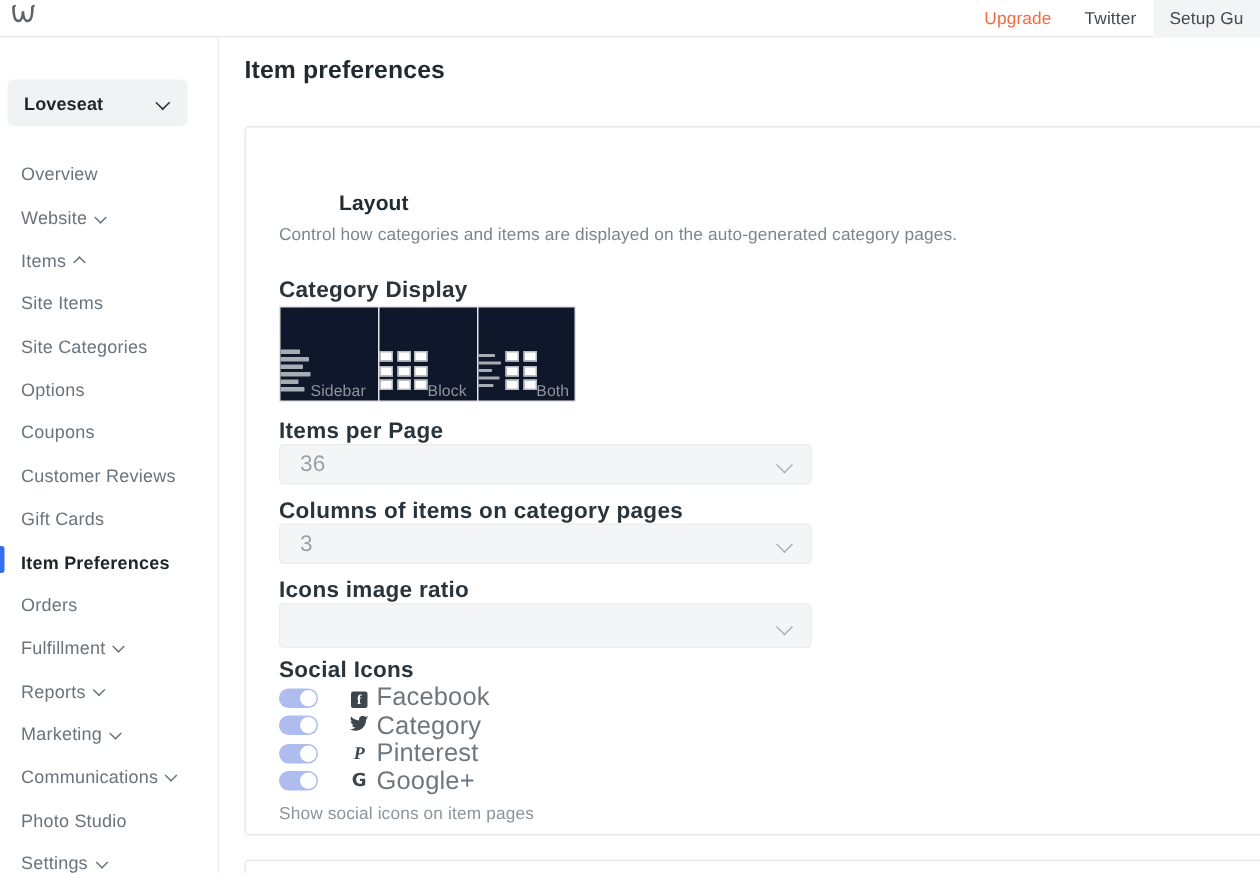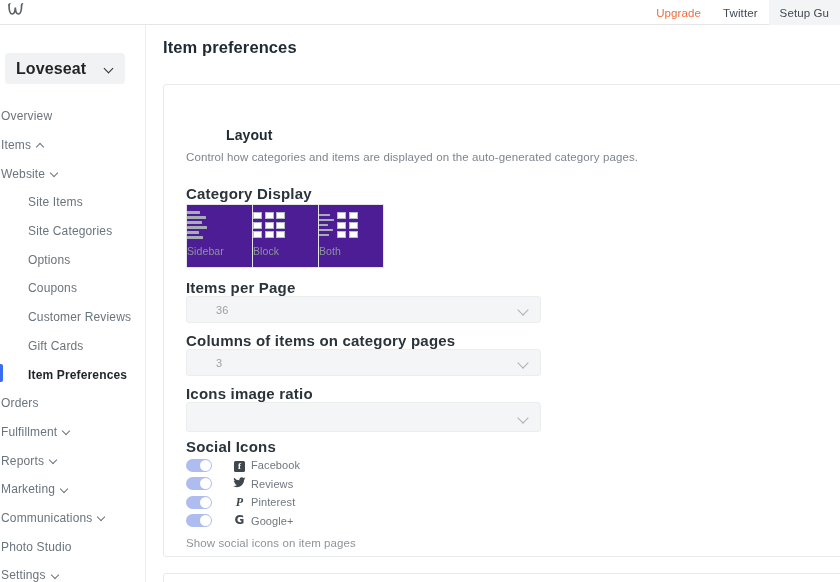--- a/index.html
+++ b/index.html
@@ -40,35 +40,35 @@
   .sidebar {
     position: absolute; left: 0; top: 25px; width: 146px; height: 557px;
     background: #ffffff; border-right: 1px solid #eceded;
   }
   .site-select {
     position: absolute; left: 5px; top: 28px; width: 120px; height: 31px;
     background: #f1f2f3; border-radius: 4px;
     display: flex; align-items: center; justify-content: space-between;
     padding: 0 11px; cursor: pointer;
   }
-  .site-select-label { font-size: 16px; font-weight: bold; color: #1f2427; letter-spacing: .1px; }
+  .site-select-label { font-size: 12px; font-weight: bold; color: #1f2427; letter-spacing: .1px; }
   .chev { width: 9px; height: 9px; position: relative; flex: none; }
   .chev::before {
     content: ""; position: absolute; left: 0; top: 1px;
     width: 6px; height: 6px;
     border-right: 1.6px solid #2b3136; border-bottom: 1.6px solid #2b3136;
     transform: rotate(45deg);
   }
   .navlist { position: absolute; left: 0; top: 77px; width: 146px; }
   .navitem {
     position: relative; height: 28.7px;
     display: flex; align-items: center;
-    padding-left: 1px; cursor: pointer;
-  }
-  .navitem.sub { padding-left: 28px; }
+    padding-left: 14px; cursor: pointer;
+  }
+  .navitem.sub { padding-left: 14px; }
   .navitem-label { font-size: 12px; color: #6a747c; letter-spacing: .15px; white-space: nowrap; }
   .navitem.active .navitem-label { color: #1f2427; font-weight: bold; }
   .navitem.active::before {
     content: ""; position: absolute; left: 0; top: 4px;
     width: 3px; height: 18px; background: #3a6cf0; border-radius: 0 2px 2px 0;
   }
   .navcaret { margin-left: 6px; width: 9px; height: 9px; position: relative; flex: none; }
   .navcaret::before {
     content: ""; position: absolute; left: 0; top: 1px;
     width: 5px; height: 5px;
@@ -102,43 +102,43 @@
   .field-label {
     position: absolute; font-size: 15px; font-weight: bold;
     color: #2b343b; letter-spacing: .2px;
   }
 
   
   .cat-display { position: absolute; left: 22px; top: 119px; display: flex; }
   .cat-opt {
     width: 66px; height: 64px;
     border: 1px solid #e3e5e7; border-right: none;
-    background: #4c1d95;
-    display: flex; flex-direction: column; align-items: flex-start; justify-content: flex-start;
+    background: #0f172a;
+    display: flex; flex-direction: row; align-items: flex-end; justify-content: flex-start;
     cursor: pointer;
   }
   .cat-opt:last-child { border-right: 1px solid #e3e5e7; }
   .cat-icon { height: 40px; display: flex; align-items: center; justify-content: center; }
   .cat-opt-label { font-size: 10.5px; color: #8d949a; letter-spacing: .1px; }
 
   .bars { display: flex; flex-direction: column; gap: 2.5px; }
   .bar { height: 2.5px; background: #a7adb3; border-radius: .5px; }
   .grid3 { display: grid; grid-template-columns: repeat(3,1fr); gap: 2.5px; }
   .grid2 { display: grid; grid-template-columns: repeat(2,1fr); gap: 2.5px; }
   .cell { width: 9px; height: 7px; border: 1px solid #b6bbc0; background: #fff; }
   .both-wrap { display: flex; align-items: center; gap: 3px; }
 
   
   .sel {
     position: absolute; left: 22px; width: 355px; height: 27px;
     background: #f4f5f6; border: 1px solid #eceded; border-radius: 3px;
     display: flex; align-items: center; justify-content: space-between;
     padding: 0 11px 0 13px; cursor: pointer;
   }
-  .sel-value { font-size: 11px; color: #9ba2a8; letter-spacing: .1px; margin-left: 16px; }
+  .sel-value { font-size: 15px; color: #9ba2a8; letter-spacing: .1px; }
   .sel-chev { width: 11px; height: 11px; position: relative; flex: none; }
   .sel-chev::before {
     content: ""; position: absolute; left: 1px; top: 2px;
     width: 7px; height: 7px;
     border-right: 1.4px solid #aab0b6; border-bottom: 1.4px solid #aab0b6;
     transform: rotate(45deg);
   }
 
   
   .social-row {
@@ -156,21 +156,21 @@
     width: 13px; margin-left: 21px; margin-right: 5px;
     font-size: 11px; color: #3f474e; text-align: center;
     font-family: "DejaVu Sans", sans-serif; line-height: 13px;
   }
   .fb-sq {
     width: 11px; height: 11px; background: #3f474e; border-radius: 1.5px;
     color: #fff; font-size: 9px; font-weight: bold; line-height: 11px;
     text-align: center; display: inline-block;
     font-family: "Liberation Serif", serif;
   }
-  .social-name { font-size: 11px; color: #6f777e; letter-spacing: .1px; }
+  .social-name { font-size: 17px; color: #6f777e; letter-spacing: .1px; }
   .social-note {
     position: absolute; left: 22px; top: 452px;
     font-size: 11.5px; color: #8d949a; letter-spacing: .1px; cursor: pointer;
   }
 </style>
 </head>
 <body>
 
 <div id="app">
 
@@ -191,26 +191,26 @@
   <div class="sidebar">
     <div class="site-select">
       <span class="site-select-label">Loveseat</span>
       <span class="chev"></span>
     </div>
     <div class="navlist" id="navlist">
         <div class="navitem">
           <span class="navitem-label">Overview</span>
         </div>
         <div class="navitem">
+          <span class="navitem-label">Website</span>
+          <span class="navcaret"></span>
+        </div>
+        <div class="navitem">
           <span class="navitem-label">Items</span>
           <span class="navcaret up"></span>
-        </div>
-        <div class="navitem">
-          <span class="navitem-label">Website</span>
-          <span class="navcaret"></span>
         </div>
         <div class="navitem sub">
           <span class="navitem-label">Site Items</span>
         </div>
         <div class="navitem sub">
           <span class="navitem-label">Site Categories</span>
         </div>
         <div class="navitem sub">
           <span class="navitem-label">Options</span>
         </div>
@@ -347,21 +347,21 @@
             <div class="social-icon"><span class="fb-sq">f</span></div>
             <span class="social-name">Facebook</span>
           </div>
           <div class="social-row" style="top: 389.5px;">
             <div class="toggle">
               <div class="knob"></div>
             </div>
             <div class="social-icon"><svg width="13" height="11" viewBox="0 0 13 11">
                 <path d="M12.6 1.4c-.45.2-.94.33-1.45.39.52-.31.92-.8 1.11-1.39-.49.29-1.03.5-1.6.61A2.52 2.52 0 0 0 6.37 3.3 7.16 7.16 0 0 1 1.17.66a2.52 2.52 0 0 0 .78 3.36c-.41-.01-.8-.13-1.14-.31v.03c0 1.22.87 2.24 2.02 2.47-.21.06-.44.09-.67.09-.16 0-.32-.02-.48-.05a2.52 2.52 0 0 0 2.35 1.75A5.06 5.06 0 0 1 0 9.04 7.13 7.13 0 0 0 3.87 10.2c4.65 0 7.19-3.85 7.19-7.19v-.33c.5-.36.92-.8 1.26-1.3z" fill="#3f474e"></path>
               </svg></div>
-            <span class="social-name">Reviews</span>
+            <span class="social-name">Category</span>
           </div>
           <div class="social-row" style="top: 408px;">
             <div class="toggle">
               <div class="knob"></div>
             </div>
             <div class="social-icon"><span style="font-family:'Liberation Serif',serif;font-style:italic;font-weight:bold;font-size:12px;color:#3f474e;">P</span></div>
             <span class="social-name">Pinterest</span>
           </div>
           <div class="social-row" style="top: 426.5px;">
             <div class="toggle">

